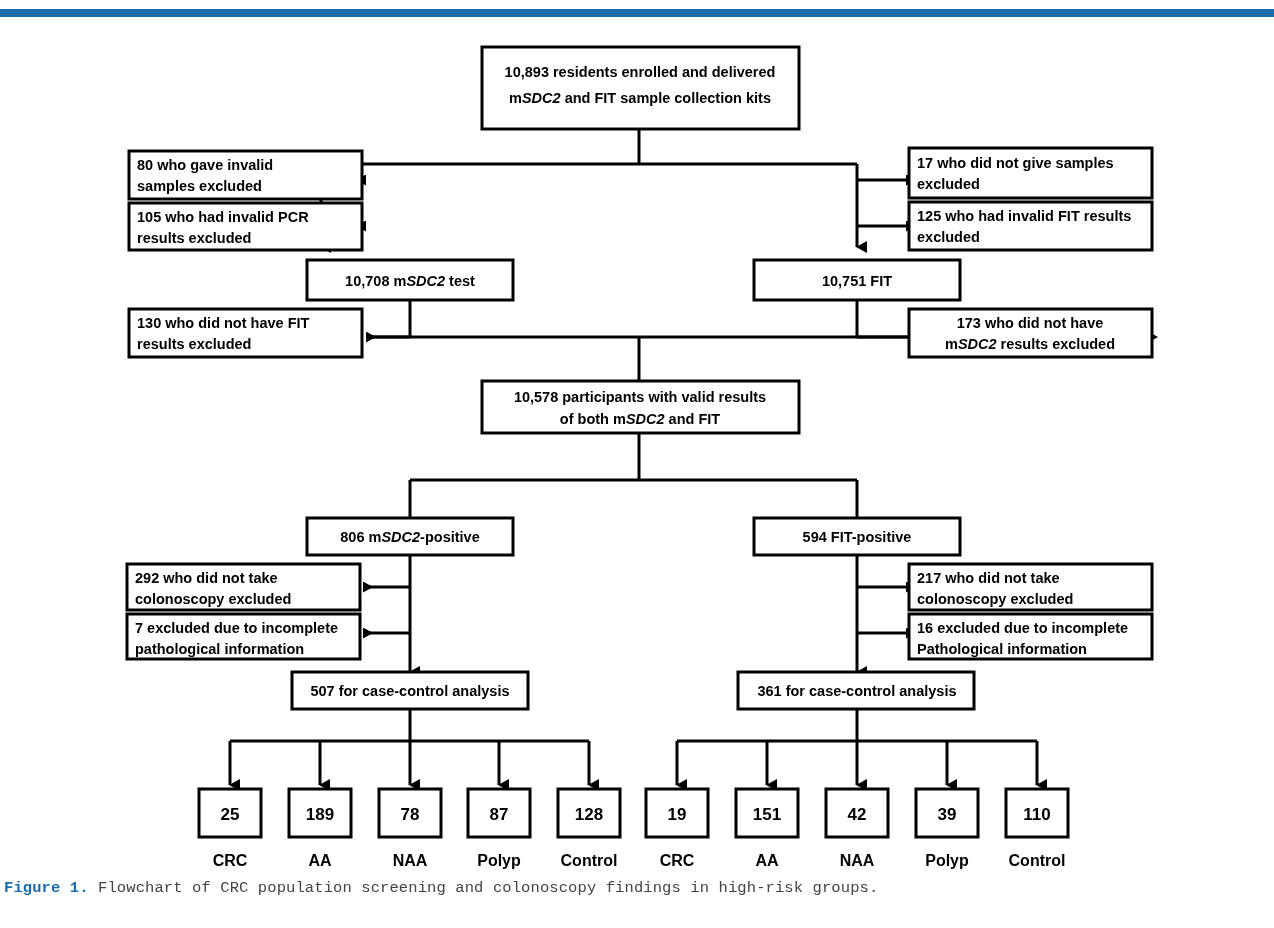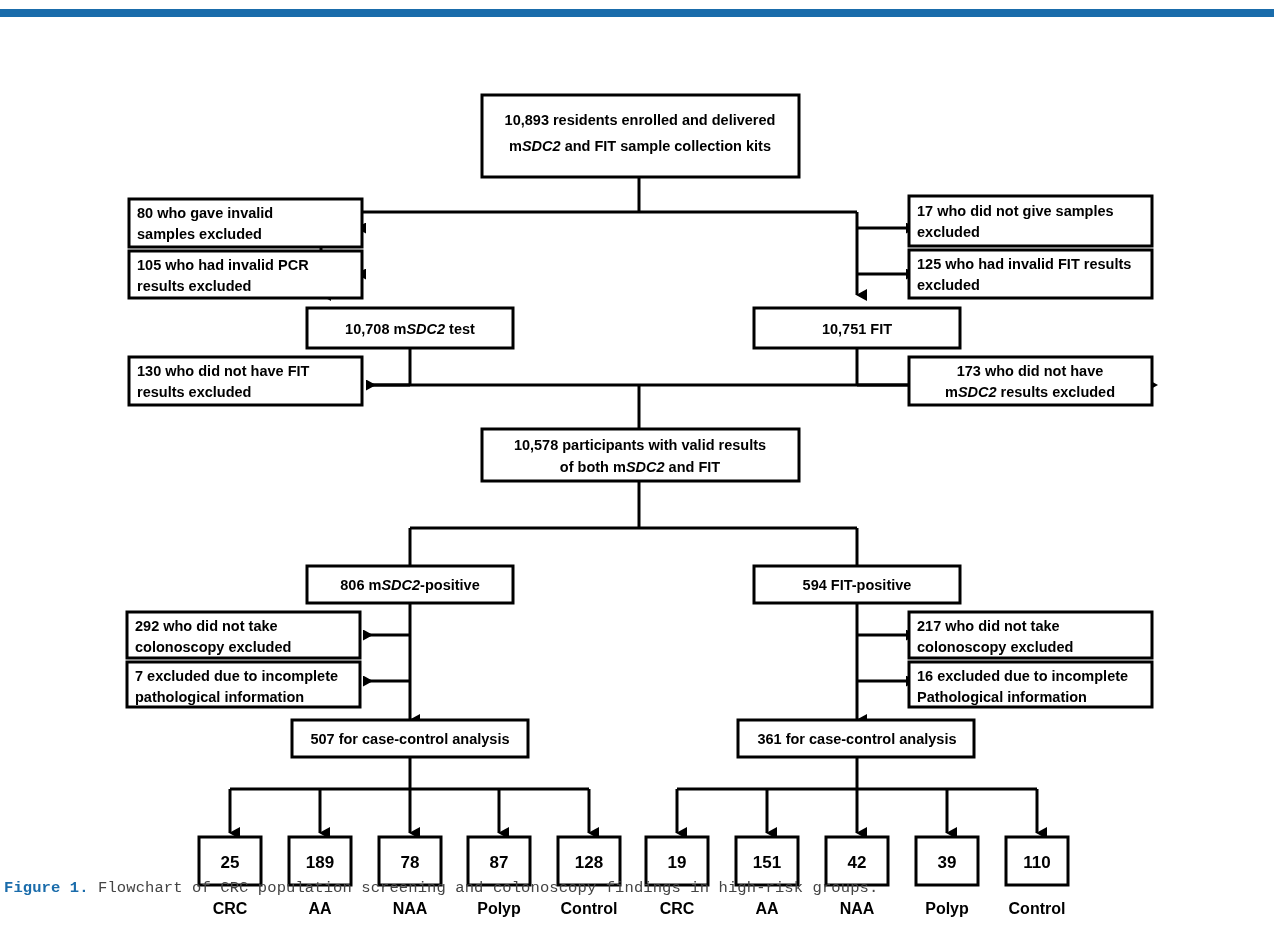--- a/index.html
+++ b/index.html
@@ -1,18 +1,18 @@
 <!DOCTYPE html>
 <html><head>
 <meta charset="utf-8">
 <style>
   html,body{margin:0;padding:0;background:#ffffff;}
   body{width:1274px;height:928px;font-family:"Liberation Sans",sans-serif;overflow:hidden;position:relative;}
   #topbar{position:absolute;left:0;top:9px;width:1274px;height:8px;background:#1a6cab;}
-  #figure-area{position:absolute;left:0;top:17px;width:1274px;height:855px;margin-top:48px;}
+  #figure-area{position:absolute;left:0;top:17px;width:1274px;height:855px;}
   #flow-svg{display:block;}
   .boxtext{font-family:"Liberation Sans",sans-serif;font-weight:bold;font-size:14.5px;fill:#000;}
   .leafnum{font-family:"Liberation Sans",sans-serif;font-weight:bold;font-size:17px;fill:#000;}
   .leaflabel{font-family:"Liberation Sans",sans-serif;font-weight:bold;font-size:16px;fill:#000;}
   .ital{font-style:italic;}
   #caption{position:absolute;left:4px;top:879px;width:1258px;
     font-family:Liberation Mono, monospace;font-size:15.5px;color:#444444;letter-spacing:.1px;}
   #caption .figlabel{color:#1a6cab;font-weight:bold;}
 </style>
 </head>

